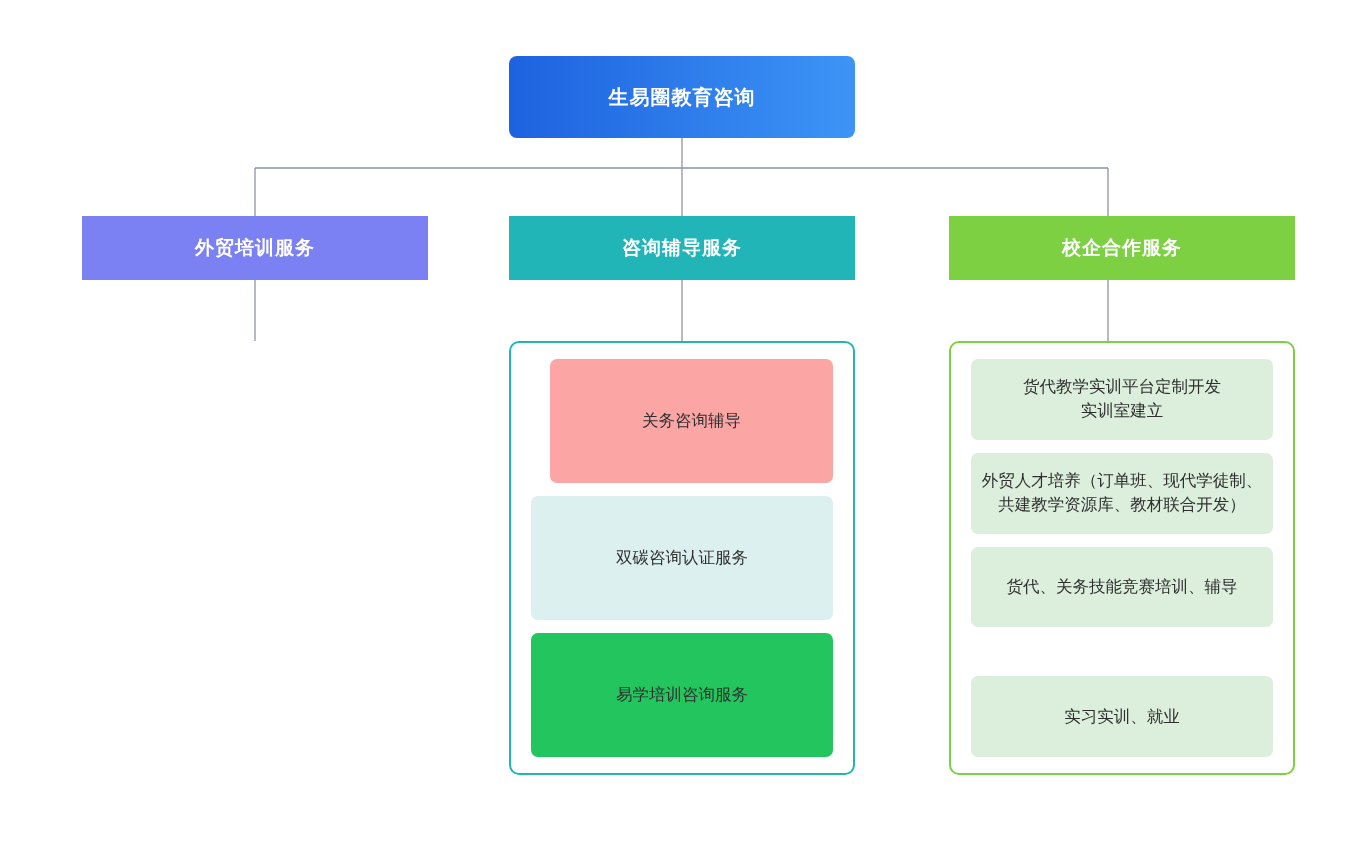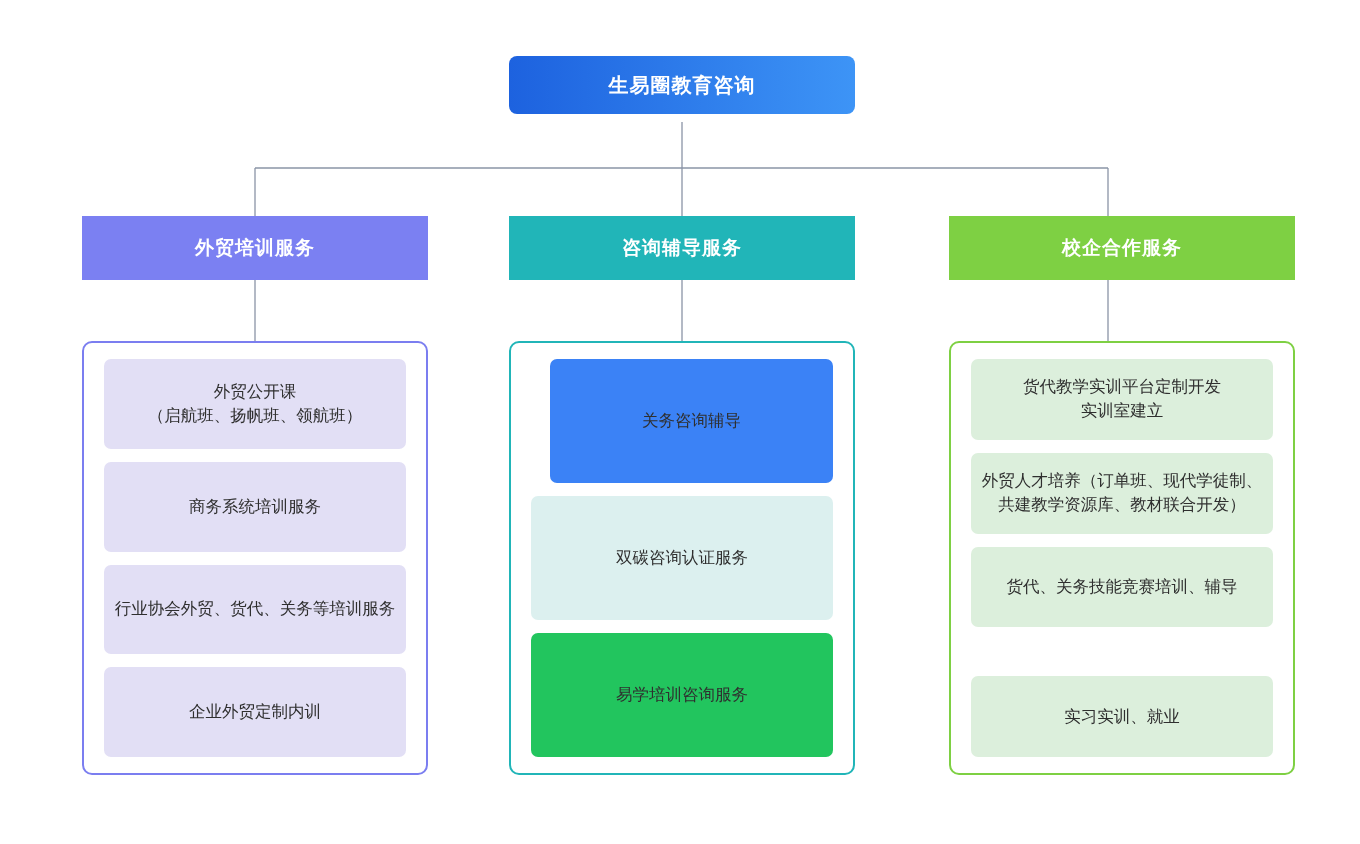--- a/index.html
+++ b/index.html
@@ -30,21 +30,21 @@
     height: 844px;
     pointer-events: none;
   }
 
   
   .root-node {
     position: absolute;
     left: 509px;
     top: 56px;
     width: 346px;
-    height: 58px;
+    height: 82px;
     border-radius: 8px;
     display: flex;
     align-items: center;
     justify-content: center;
     box-sizing: border-box;
   }
   .root-node .node-label {
     color: #ffffff;
     font-size: 20px;
     font-weight: bold;
@@ -135,41 +135,26 @@
     <line x1="1108" y1="280" x2="1108" y2="341" stroke="#8a94a6" stroke-width="1.3"></line>
   </svg>
 
   <div class="root-node" id="root-node" style="background: linear-gradient(90deg, rgb(29, 98, 223) 0%, rgb(61, 148, 246) 100%);">
     <span class="node-label">生易圈教育咨询</span>
   </div>
 
   <div class="col-header col-0" id="header-0" style="background: rgb(123, 128, 242);">
     <span class="node-label">外贸培训服务</span>
   </div>
-  <div class="group-box col-0" id="group-0" style="border-color: rgb(123, 126, 240);">
-    <div class="item-card" id="c0-0" style="background: rgb(226, 223, 245);">
-      <span class="item-text">外贸公开课
-（启航班、扬帆班、领航班）</span>
-    </div>
-    <div class="item-card" id="c0-1" style="background: rgb(226, 223, 245);">
-      <span class="item-text">商务系统培训服务</span>
-    </div>
-    <div class="item-card" id="c0-2" style="background: rgb(226, 223, 245);">
-      <span class="item-text">行业协会外贸、货代、关务等培训服务</span>
-    </div>
-    <div class="item-card" id="c0-3" style="background: rgb(226, 223, 245);">
-      <span class="item-text">企业外贸定制内训</span>
-    </div>
-  </div>
 
   <div class="col-header col-1" id="header-1" style="background: rgb(33, 181, 184);">
     <span class="node-label">咨询辅导服务</span>
   </div>
   <div class="group-box col-1" id="group-1" style="border-color: rgb(33, 181, 184);">
-    <div class="item-card" id="c1-1" style="background: #3b82f6; margin-left: 19px;">
+    <div class="item-card" id="c1-1" style="background: #fca5a5; margin-left: 19px;">
       <span class="item-text">关务咨询辅导</span>
     </div>
     <div class="item-card" id="c1-2" style="background: rgb(220, 240, 239);">
       <span class="item-text">双碳咨询认证服务</span>
     </div>
     <div class="item-card" id="c1-3" style="background: #22c55e;">
       <span class="item-text">易学培训咨询服务</span>
     </div>
   </div>
 

